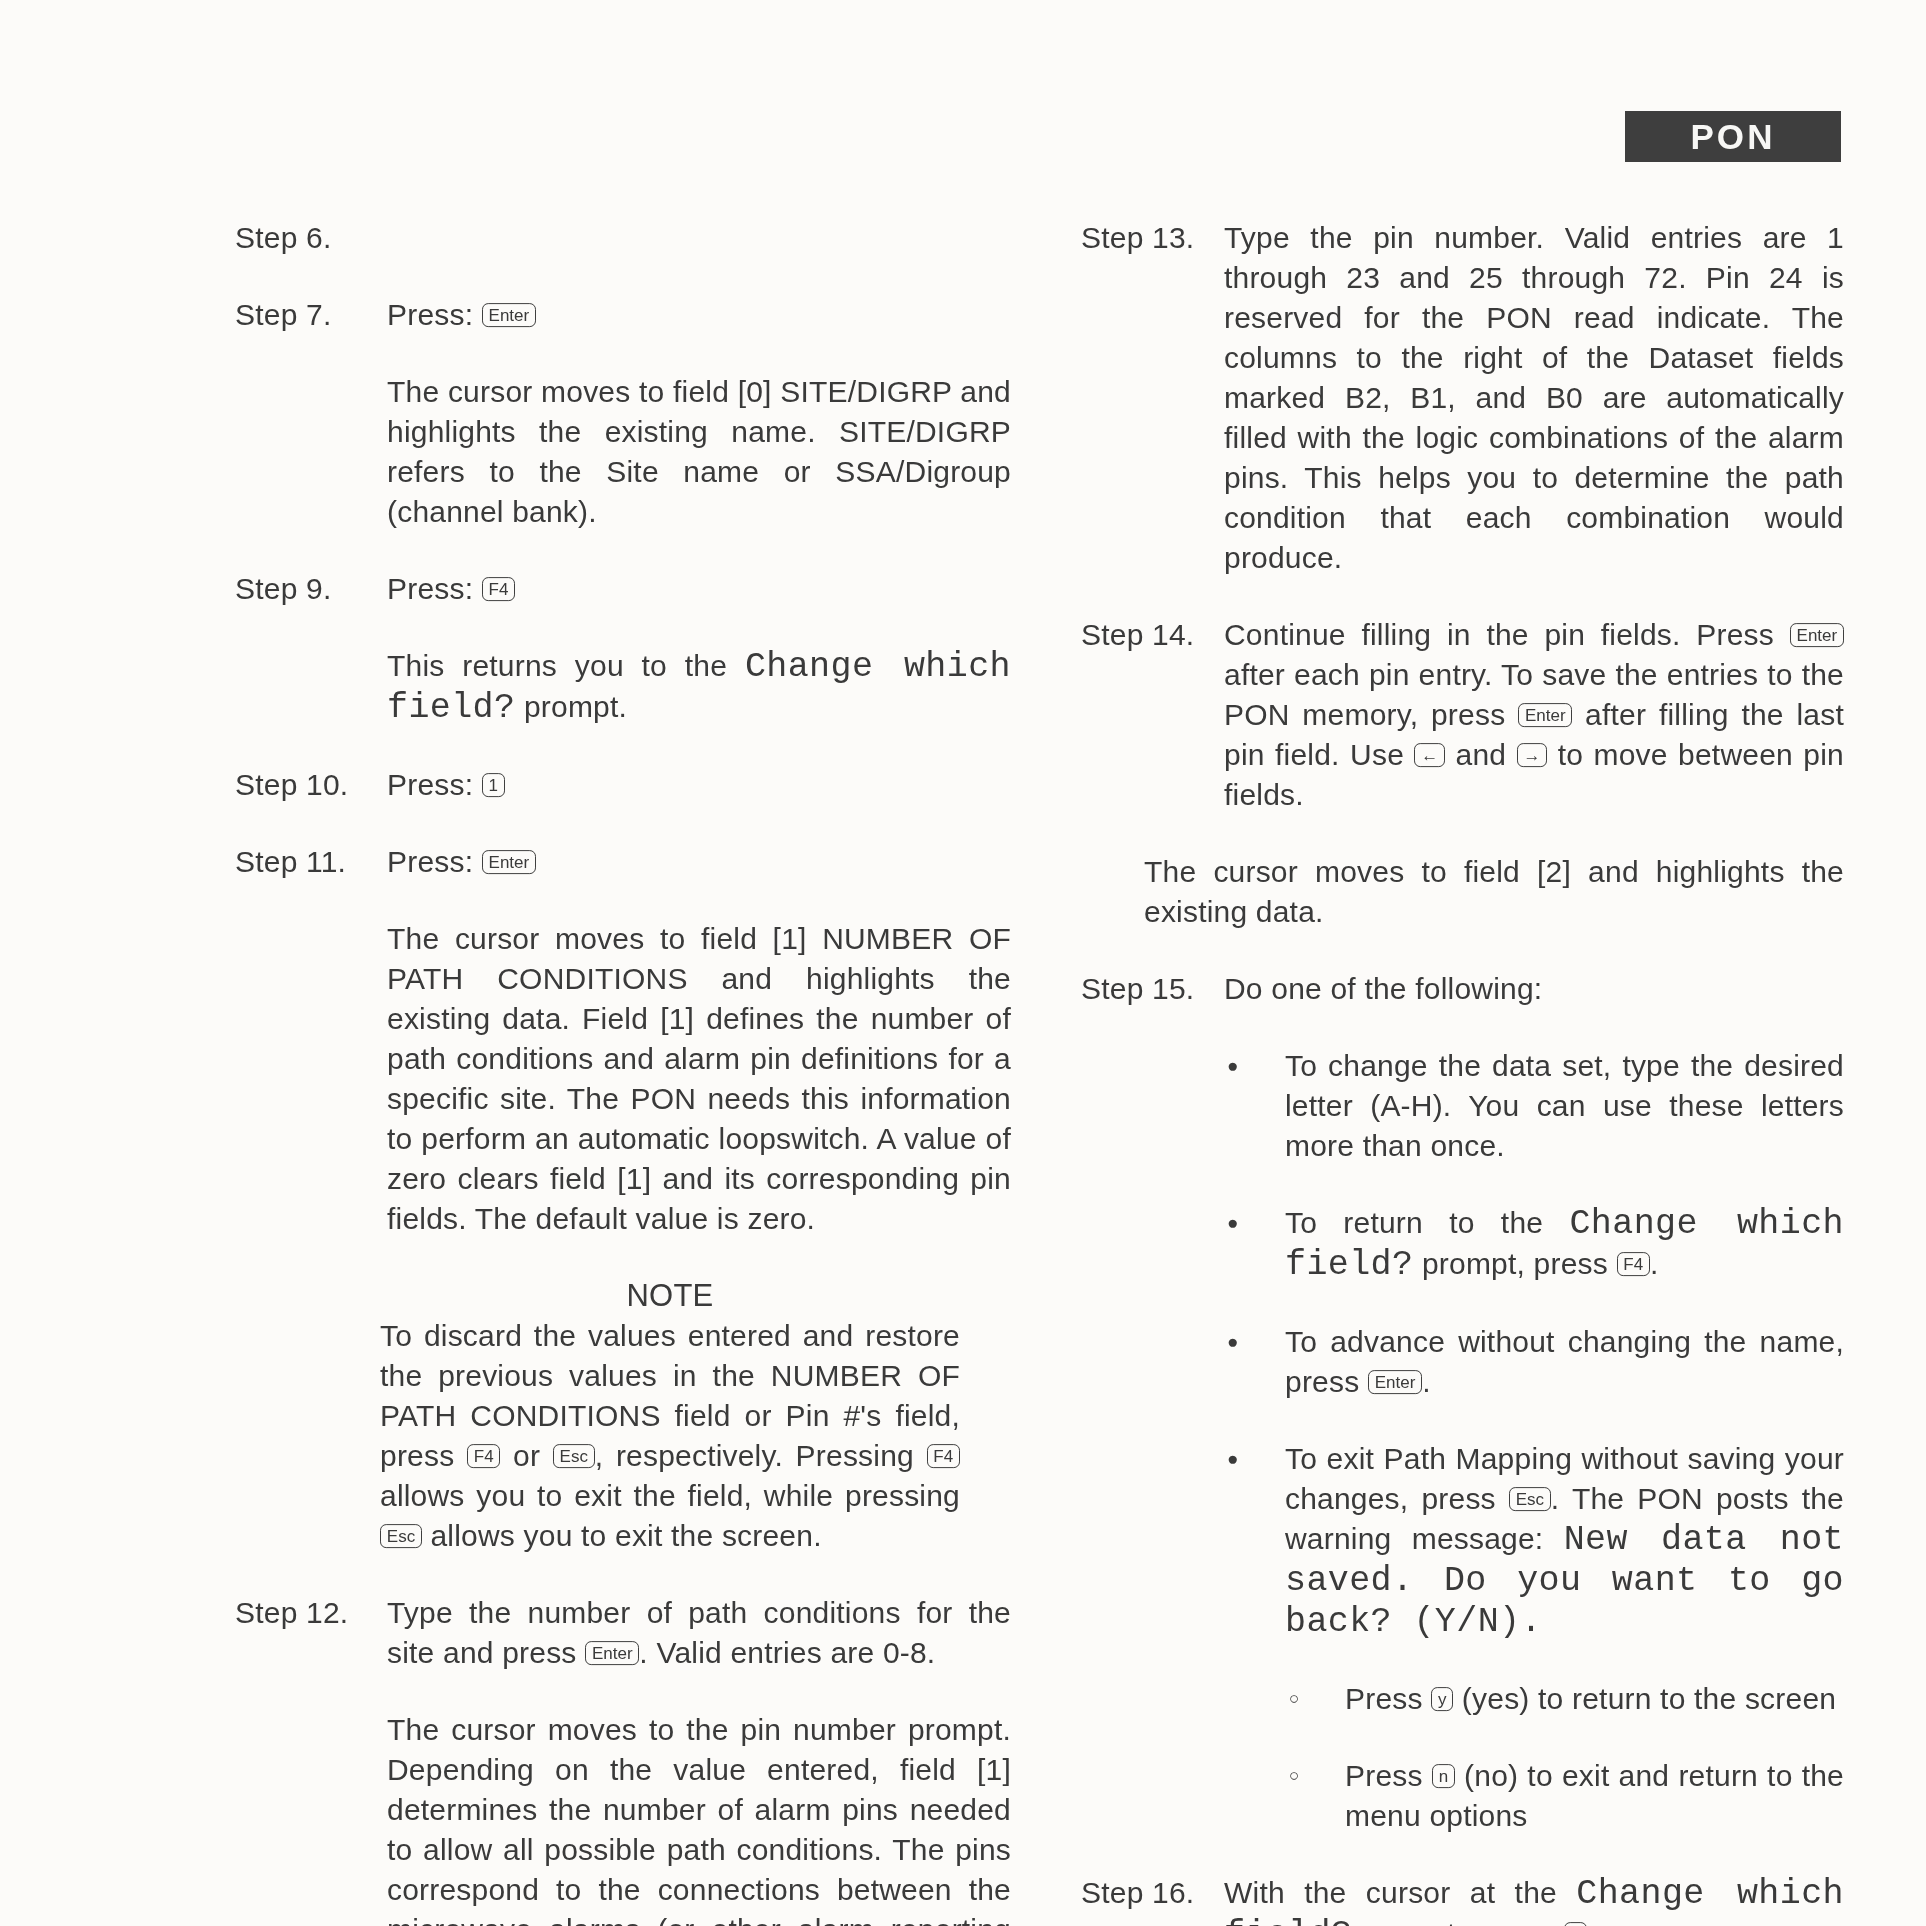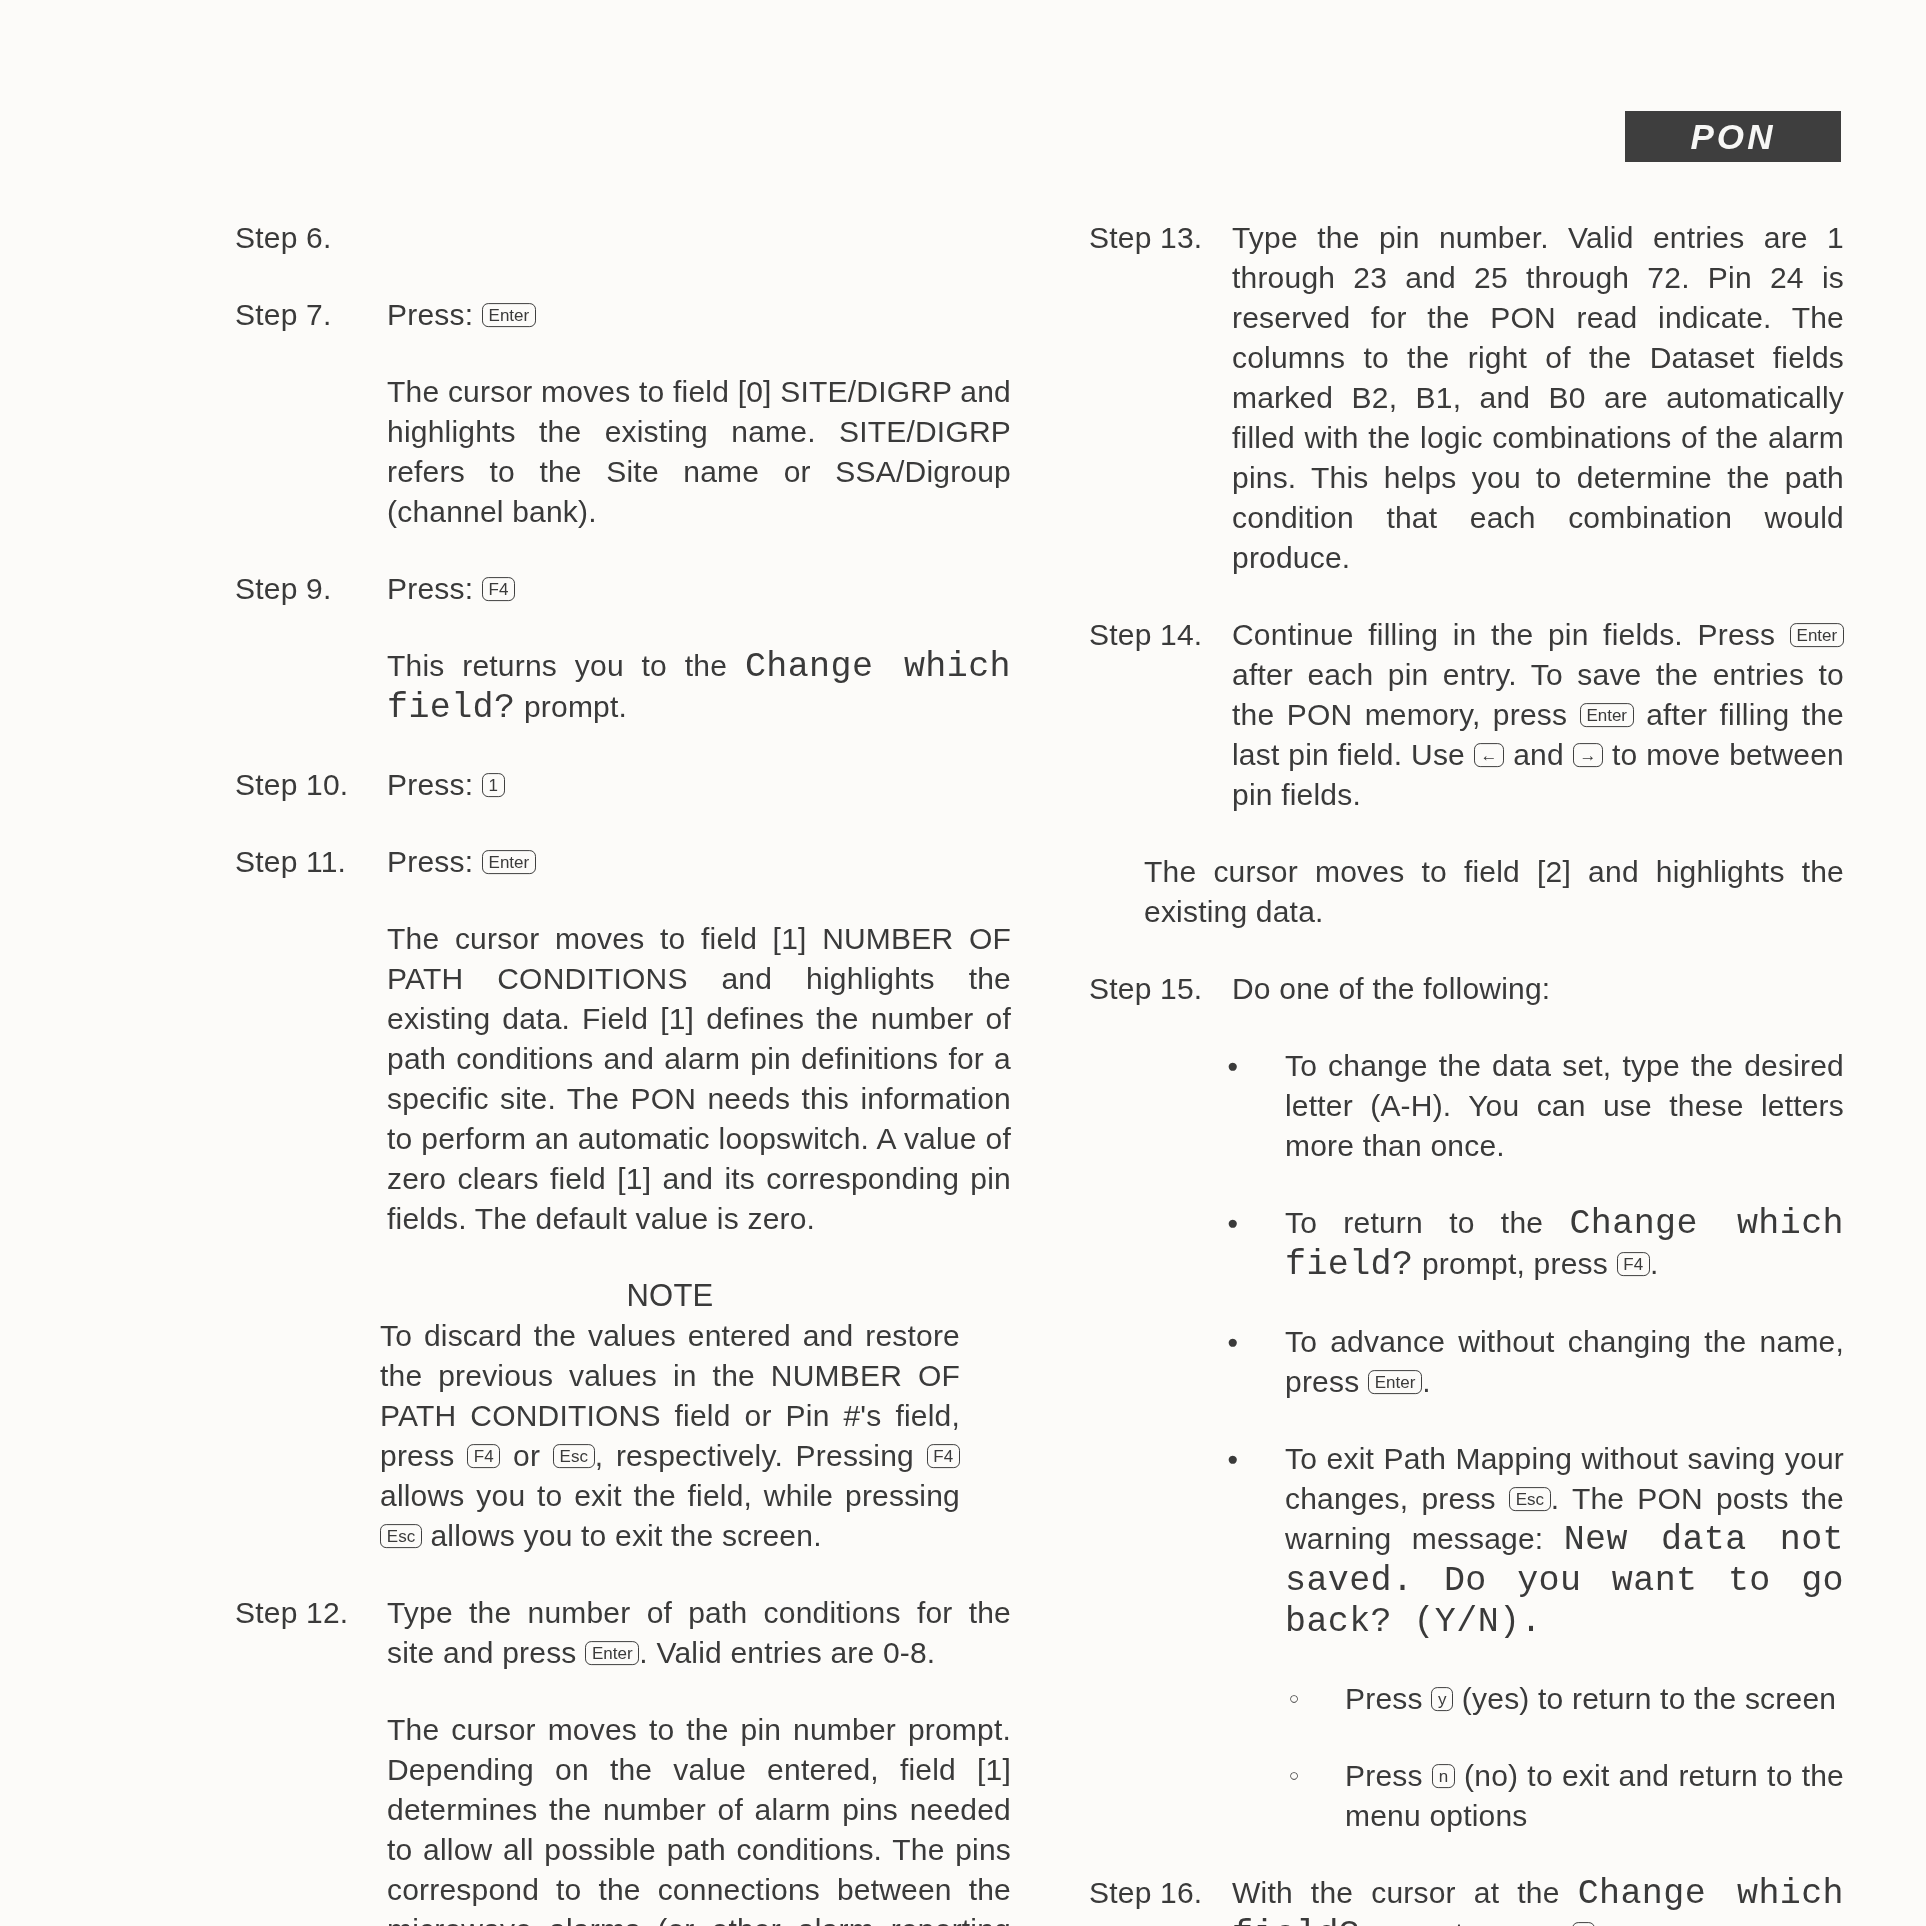--- a/index.html
+++ b/index.html
@@ -17,21 +17,21 @@
     display:flex;align-items:center;justify-content:center;
     font-size:35px;font-weight:700;letter-spacing:3.1px;
   }
   .col{position:absolute;top:218px;font-size:30px;line-height:40px;letter-spacing:0.2px;}
   .col-left{left:235px;width:776px;}
   .col-right{left:1081px;width:763px;}
 
   .block{margin-bottom:37px;}
   .step-row{display:grid;}
   .col-left .step-row{grid-template-columns:152px 1fr;}
-  .col-right .step-row{grid-template-columns:143px 1fr;margin-left:8px;}
+  .col-right .step-row{grid-template-columns:143px 1fr;}
   .step-label{white-space:nowrap;}
   .step-body,.para,.note-body,.bullet-body,.subbullet-body{text-align:justify;}
 
   .col-left .para{margin-left:152px;}
   .col-right .para{margin-left:63px;}
 
   .note{margin-left:145px;width:580px;}
   .note-title{text-align:center;font-weight:400;font-size:31px;margin-bottom:0;}
 
   .bullet{margin-left:146px;display:grid;grid-template-columns:58px 1fr;}
@@ -49,21 +49,21 @@
   }
   .mono{
     font-family:"Liberation Mono","DejaVu Sans Mono",monospace;
     font-size:35px;letter-spacing:0.4px;white-space:normal;
   }
 </style>
 </head>
 <body>
 
 <div class="page" style="background: rgb(252, 251, 249); color: rgb(58, 58, 58);">
-  <div class="badge" style="background: rgb(62, 62, 62); color: rgb(247, 247, 245); font-style: italic;">PON</div>
+  <div class="badge" style="background: rgb(62, 62, 62); color: rgb(247, 247, 245);">PON</div>
 
   <div class="col col-left" id="col-left">
       <div class="block step-row">
         <div class="step-label">Step 6.</div>
       </div>
       <div class="block step-row">
         <div class="step-label">Step 7.</div>
         <div class="step-body">Press:  <span class="key">Enter</span></div>
       </div>
       <div class="block para">The cursor moves to field [0] SITE/DIGRP and highlights the existing name. SITE/DIGRP refers to the Site name or SSA/Digroup (channel bank).</div>

